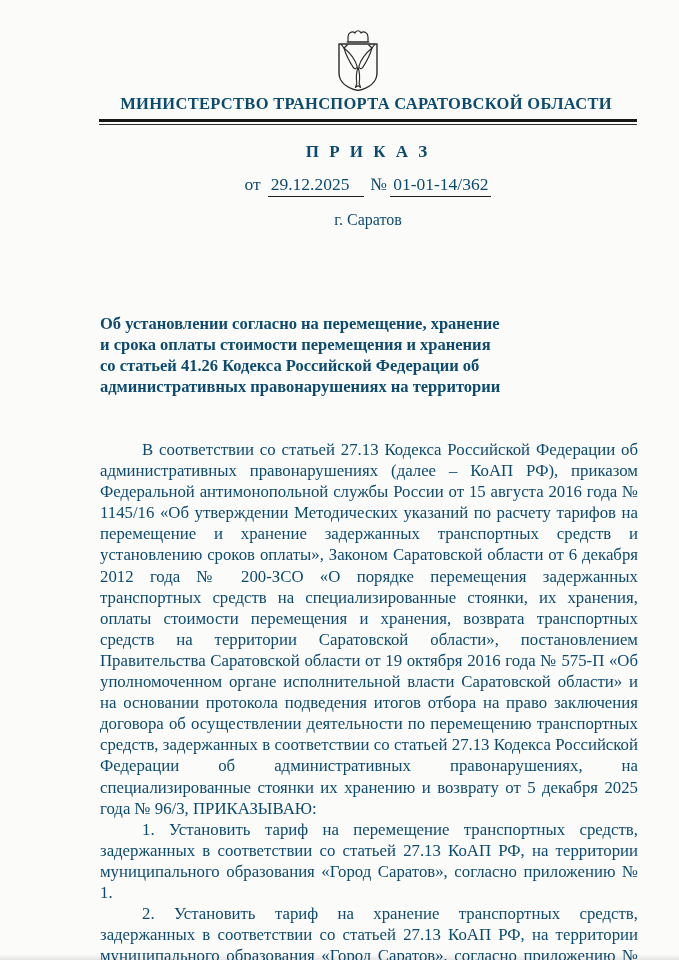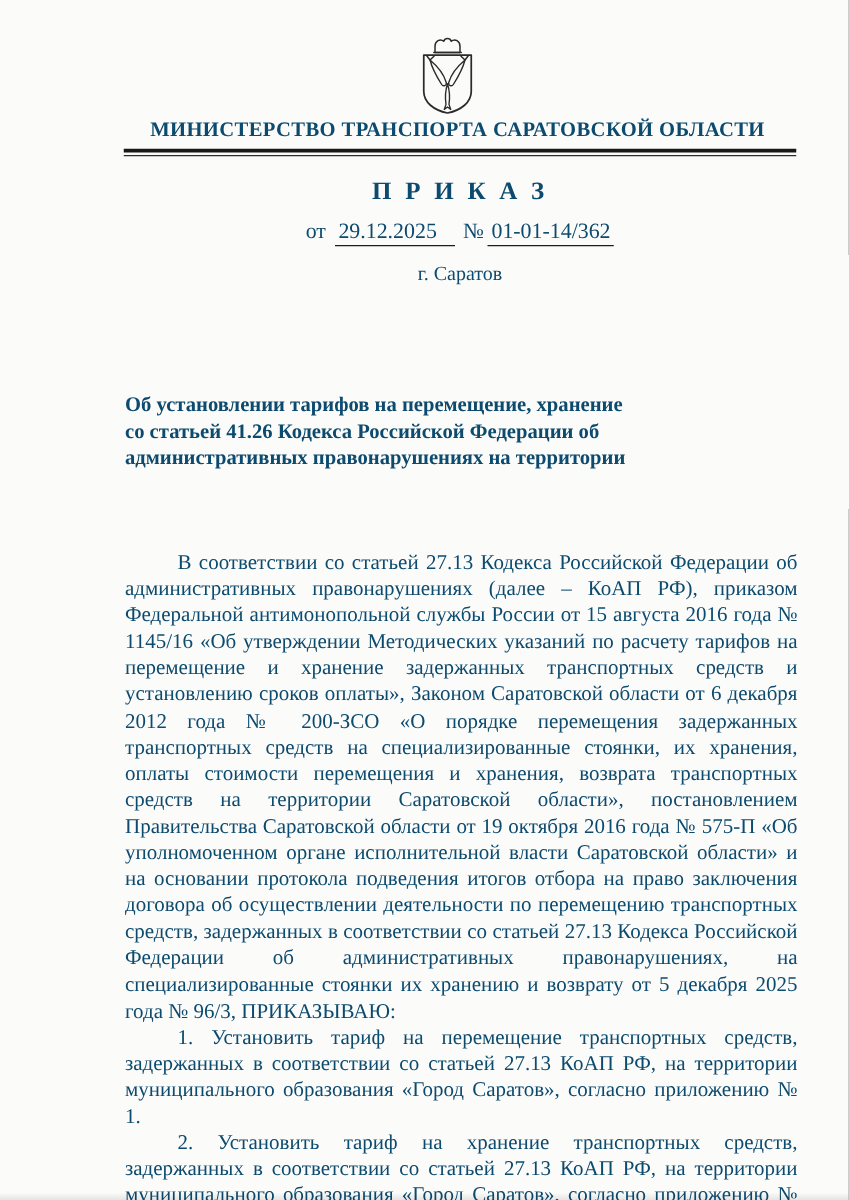--- a/index.html
+++ b/index.html
@@ -17,21 +17,21 @@
   .ministry{
     position:absolute;top:94px;left:70px;width:592px;z-index:2;
     text-align:center;font-weight:bold;font-size:16.5px;
     letter-spacing:.3px;white-space:nowrap;
   }
   .rule{position:absolute;left:99px;top:119px;width:538px;z-index:2;}
   .rule-thick{height:3px;background:#191919;}
   .rule-thin{height:1px;background:#2e2e2e;margin-top:2px;}
   .doctype{
     position:absolute;top:142px;left:99px;width:538px;z-index:2;
-    text-align:center;font-weight:bold;font-size:20px;letter-spacing:3px;
+    text-align:center;font-weight:bold;font-size:17px;letter-spacing:3px;
   }
   .dateline{
     position:absolute;top:174px;left:99px;width:538px;z-index:2;
     text-align:center;font-size:17.5px;white-space:nowrap;
   }
   .dateline .lbl{margin-right:7px;}
   .u{display:inline-block;border-bottom:1.4px solid #1d1d1d;padding:0 3px 1px 3px;}
   .u-date{padding-right:15px;margin-right:6px;}
   .num-sign{margin-right:3px;}
   .city{
@@ -82,21 +82,22 @@
 
   <div class="doctype">П Р И К А З</div>
 
   <div class="dateline">
     <span class="lbl">от</span><span class="u u-date">29.12.2025</span><span class="num-sign">№</span><span class="u u-num">01-01-14/362</span>
   </div>
 
   <div class="city">г. Саратов</div>
 
   <div class="subject">
-    <div>Об установлении тарифов на перемещение, хранение</div>
+    <div>Об установлении согласно на перемещение, хранение</div>
+    <div>и срока оплаты стоимости перемещения и хранения</div>
     <div>со статьей 41.26 Кодекса Российской Федерации об</div>
     <div>административных правонарушениях на территории</div>
   </div>
 
   <div class="bodytext">
     <p>В соответствии со статьей 27.13 Кодекса Российской Федерации об административных правонарушениях (далее – КоАП РФ), приказом Федеральной антимонопольной службы России от 15 августа 2016 года № 1145/16 «Об утверждении Методических указаний по расчету тарифов на перемещение и хранение задержанных транспортных средств и установлению сроков оплаты», Законом Саратовской области от 6 декабря 2012 года № 200-ЗСО «О порядке перемещения задержанных транспортных средств на специализированные стоянки, их хранения, оплаты стоимости перемещения и хранения, возврата транспортных средств на территории Саратовской области», постановлением Правительства Саратовской области от 19 октября 2016 года № 575-П «Об уполномоченном органе исполнительной власти Саратовской области» и на основании протокола подведения итогов отбора на право заключения договора об осуществлении деятельности по перемещению транспортных средств, задержанных в соответствии со статьей 27.13 Кодекса Российской Федерации об административных правонарушениях, на специализированные стоянки их хранению и возврату от 5 декабря 2025 года № 96/3, ПРИКАЗЫВАЮ:</p>
     <p>1. Установить тариф на перемещение транспортных средств, задержанных в соответствии со статьей 27.13 КоАП РФ, на территории муниципального образования «Город Саратов», согласно приложению № 1.</p>
     <p>2. Установить тариф на хранение транспортных средств, задержанных в соответствии со статьей 27.13 КоАП РФ, на территории муниципального образования «Город Саратов», согласно приложению № 2.</p>
   </div>
 

